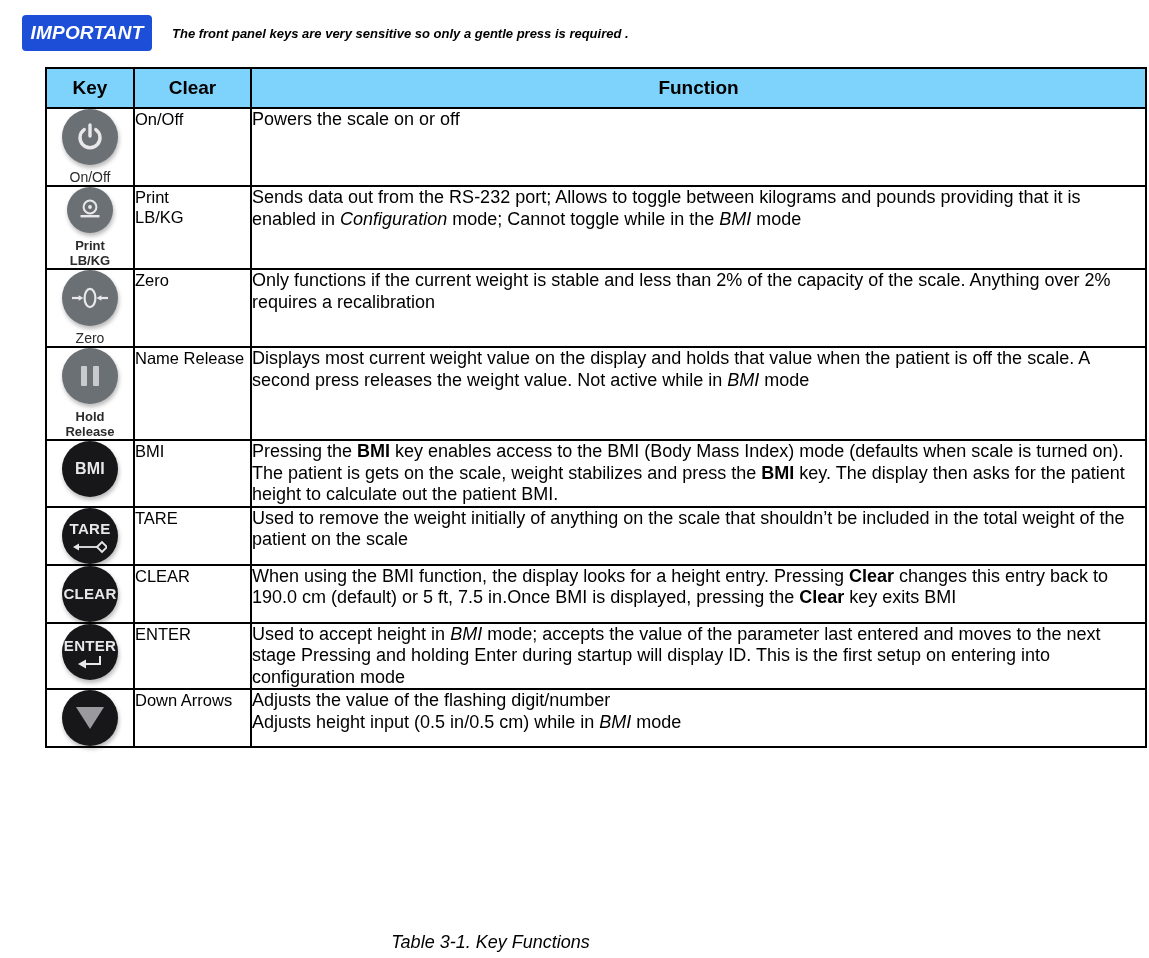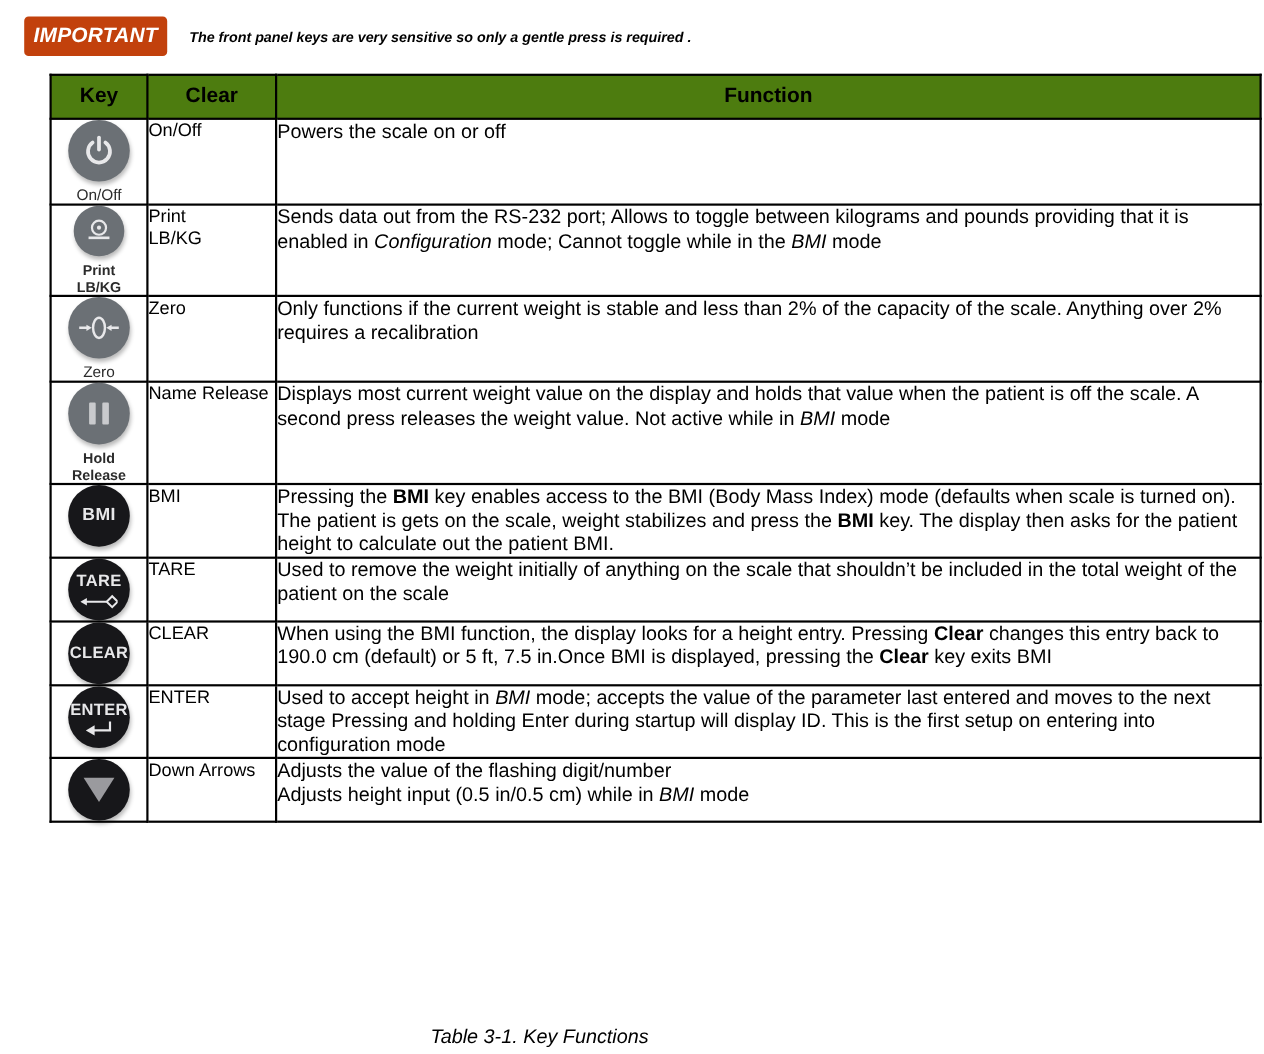--- a/index.html
+++ b/index.html
@@ -22,21 +22,21 @@
     left: 22px;
     top: 13px;
     width: 1110px;
     height: 40px;
     display: flex;
     align-items: center;
   }
   .banner-tag {
     width: 130px;
     height: 36px;
-    background: #c2410c;
+    background: #1d4ed8;
     border-radius: 4px;
     display: flex;
     align-items: center;
     justify-content: center;
     color: #ffffff;
     font-weight: bold;
     font-style: italic;
     font-size: 19px;
     letter-spacing: 0.2px;
     box-sizing: border-box;
@@ -58,21 +58,21 @@
     width: 1100px;
     border-collapse: collapse;
     table-layout: fixed;
   }
   .key-table td, .key-table th {
     border: 2px solid #000000;
     padding: 0;
     vertical-align: top;
   }
   .key-table thead th {
-    background: #4d7c0f;
+    background: #7dd3fc;
     height: 38px;
     font-size: 19px;
     font-weight: bold;
     text-align: center;
     vertical-align: middle;
   }
   .col-key   { width: 88px; }
   .col-name  { width: 117px; }
   .col-func  { width: 895px; }
 

